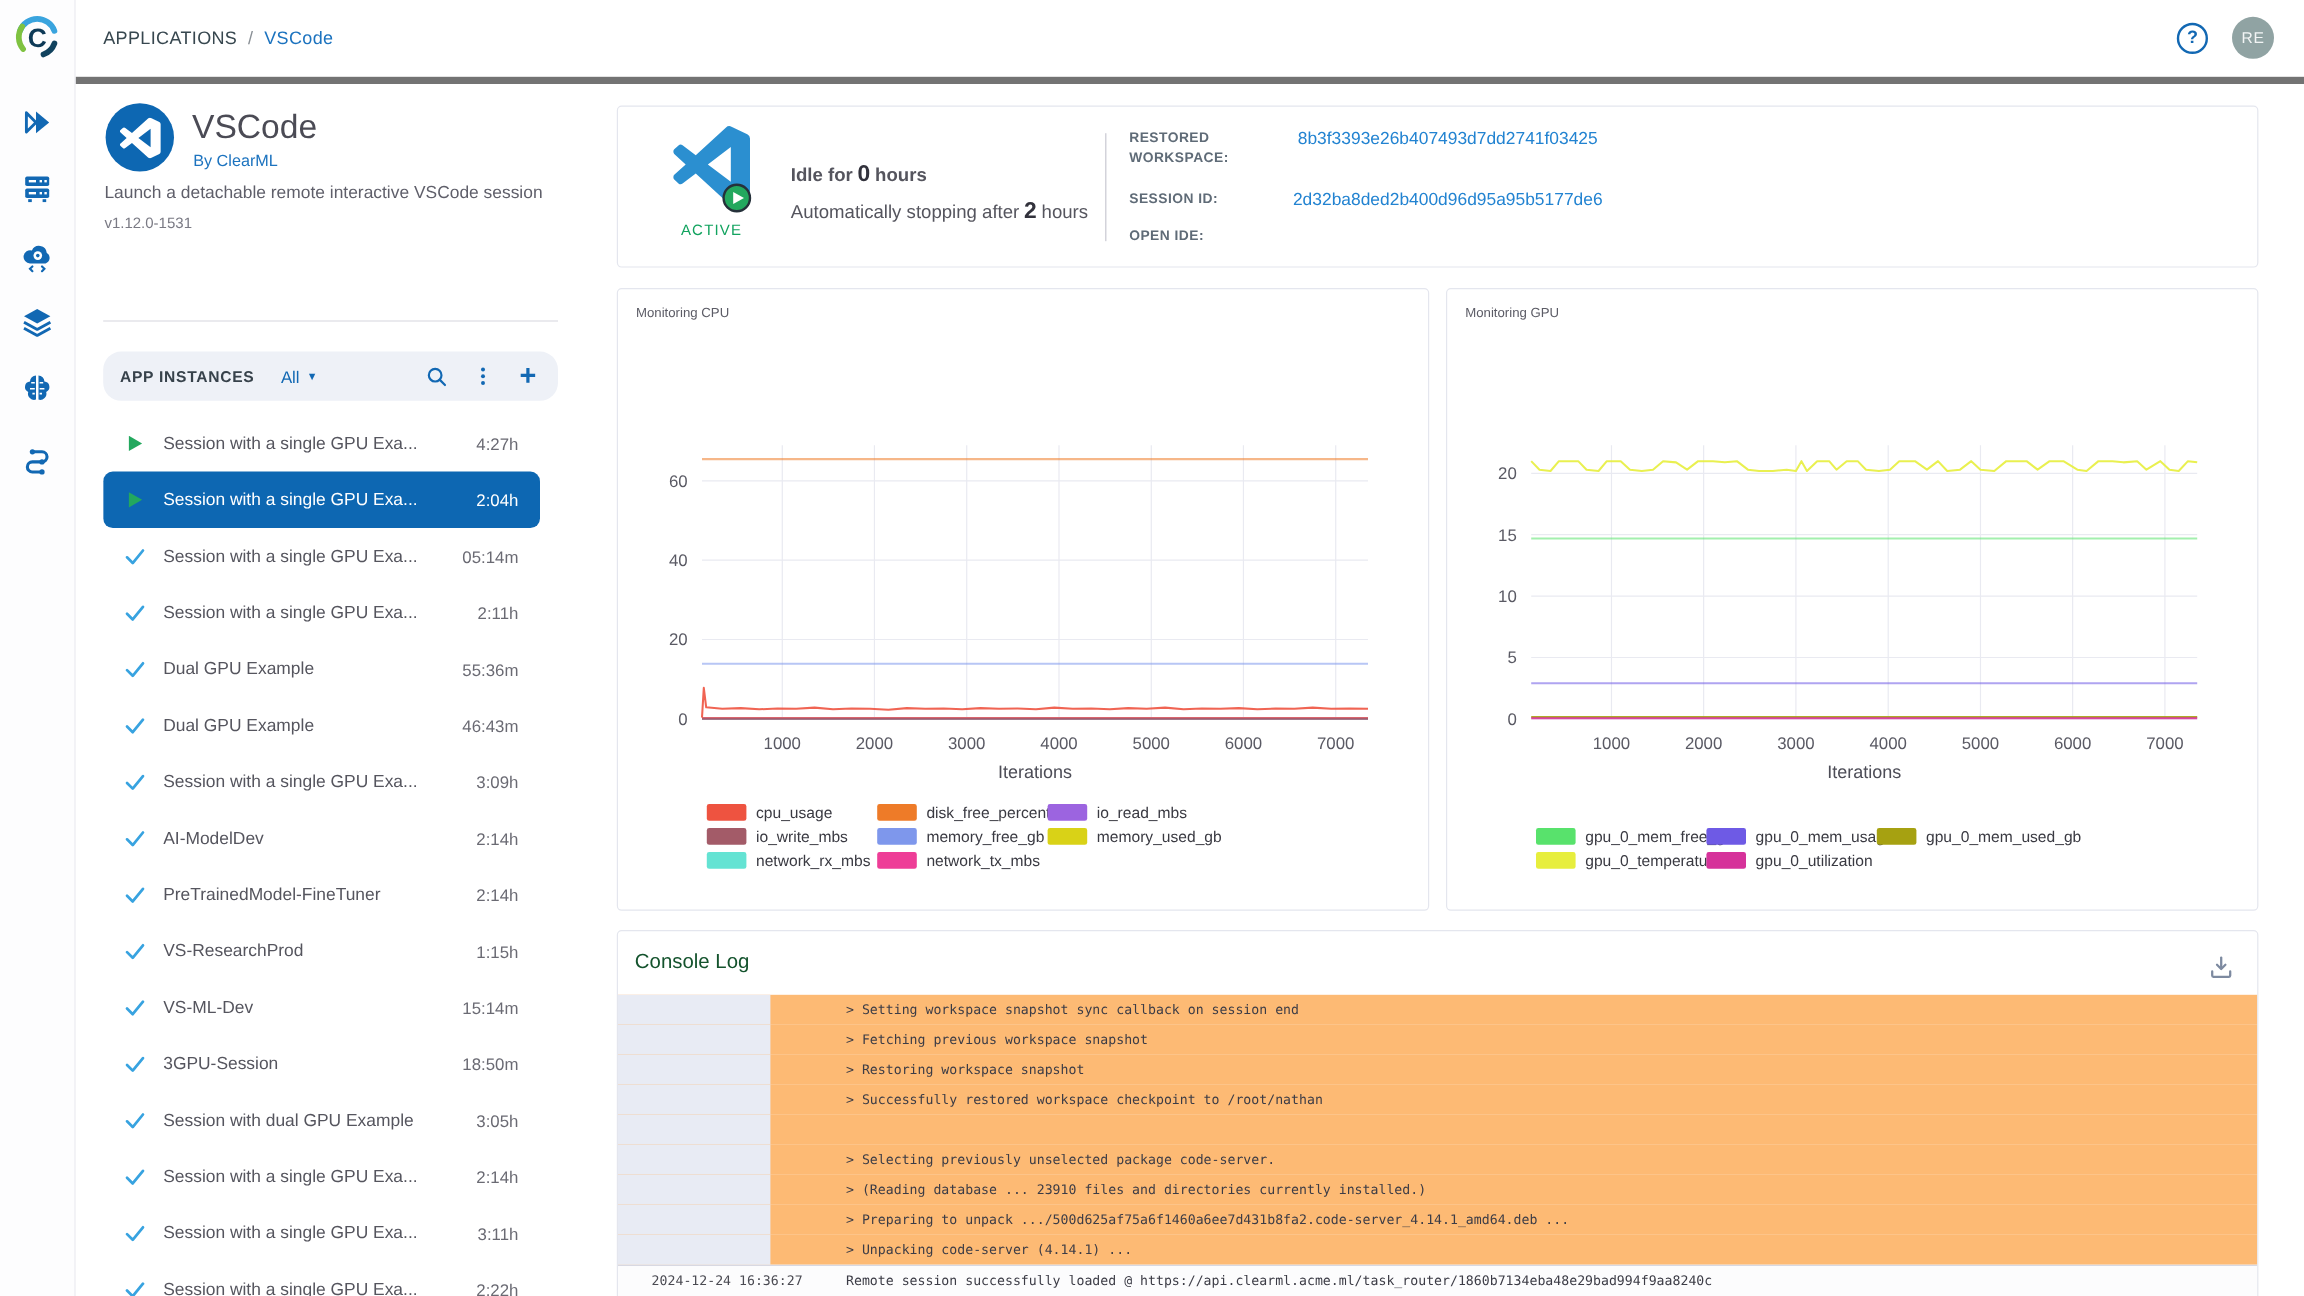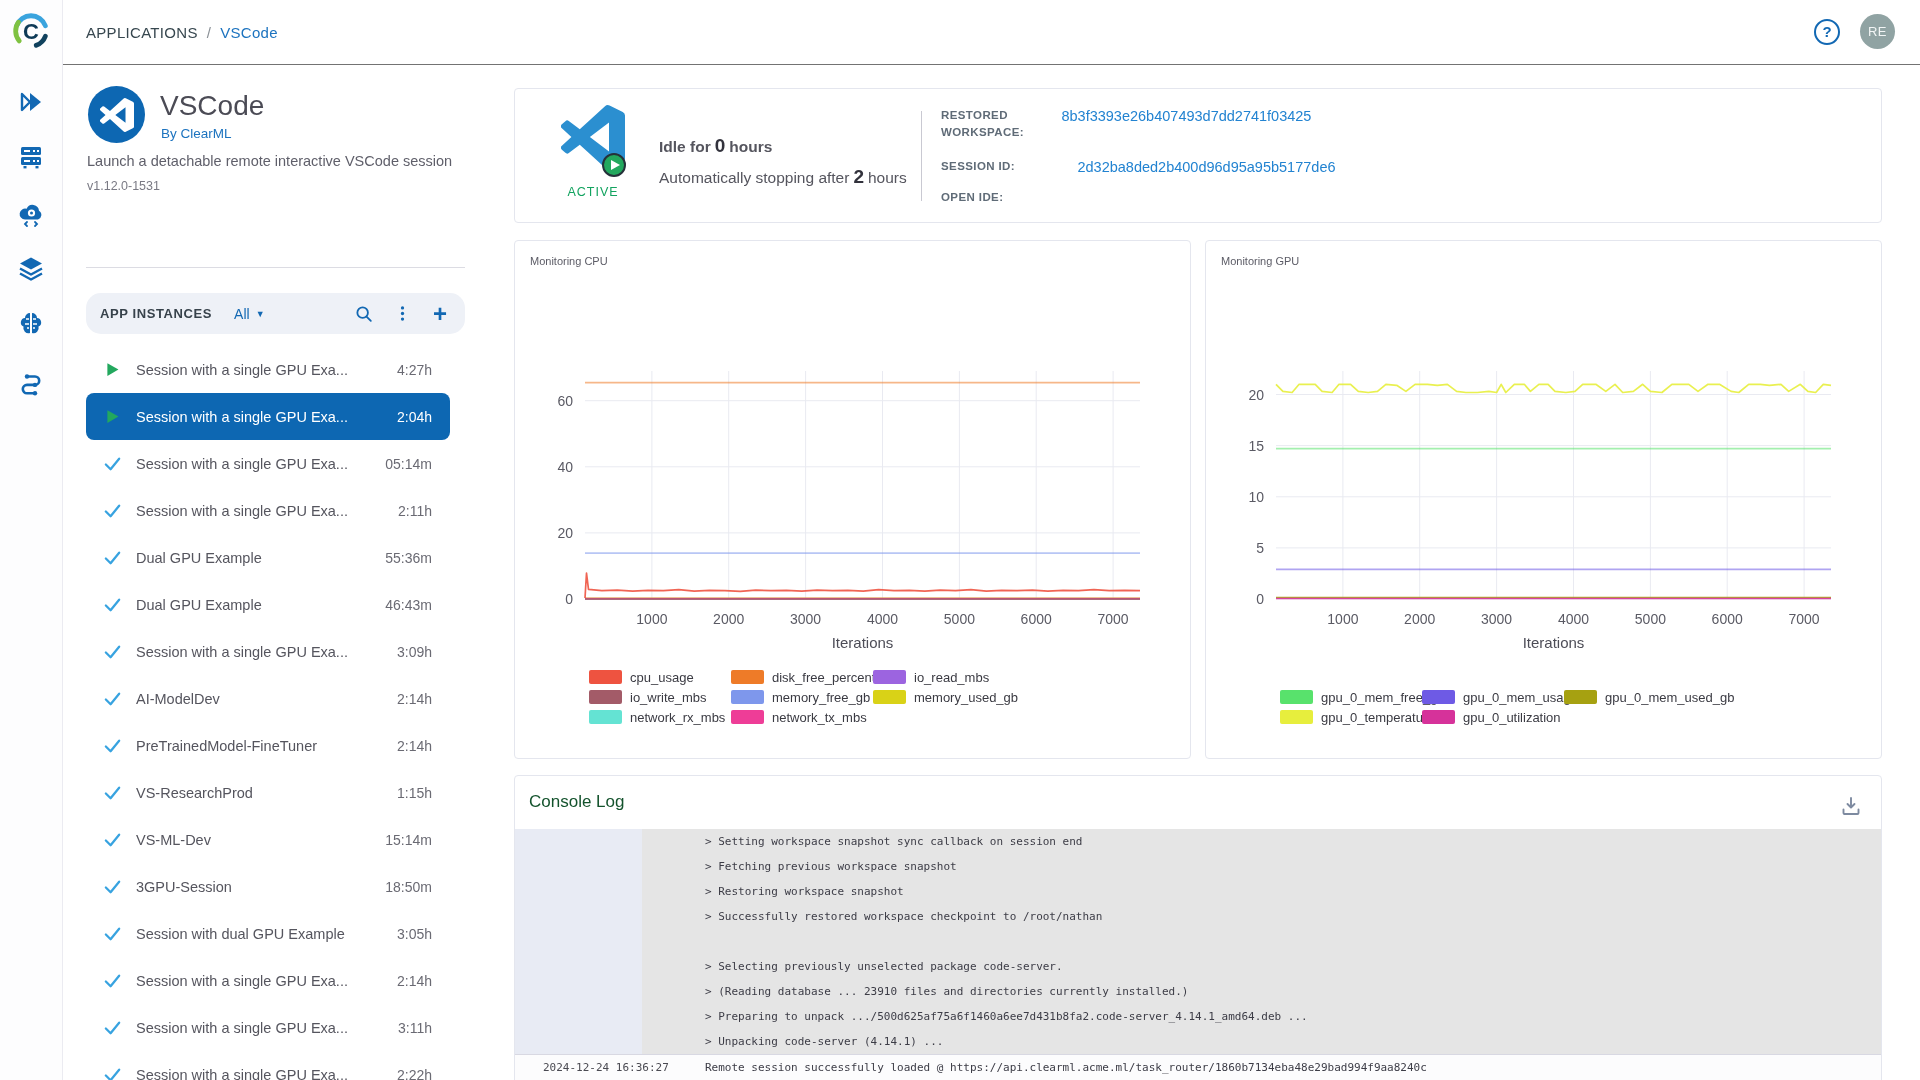--- a/index.html
+++ b/index.html
@@ -7,21 +7,21 @@
     width:1920px;height:1080px;overflow:hidden;position:relative;
     background:#ffffff;font-family:"Liberation Sans",sans-serif;
     -webkit-font-smoothing:antialiased;
   }
   
   #rail{position:absolute;left:0;top:0;width:62px;height:1080px;background:#fdfdfe;border-right:1px solid #ebebf1;z-index:5;}
   #rail .logo{position:absolute;left:9px;top:9px;width:44px;height:44px;}
   .rail-item{position:absolute;left:17px;width:28px;height:28px;cursor:pointer;}
   .rail-item svg{width:28px;height:28px;display:block;}
   
-  #topbar{position:absolute;left:62px;top:0;width:1858px;height:64px;background:#fff;border-bottom:1px solid #737373;}
+  #topbar{position:absolute;left:62px;top:0;width:1858px;height:64px;background:#fff;border-bottom:6px solid #737373;}
   #breadcrumb{position:absolute;left:24px;top:0;height:64px;display:flex;align-items:center;font-size:15px;letter-spacing:.3px;}
   #breadcrumb .sect{color:#37474f;}
   #breadcrumb .sep{color:#8a9096;margin:0 9px;}
   #breadcrumb .cur{color:#1c73bf;cursor:pointer;}
   #help-btn{position:absolute;right:80px;top:19px;width:26px;height:26px;border:2.4px solid #1268b3;border-radius:50%;
     color:#1268b3;font-size:15px;font-weight:bold;text-align:center;line-height:22px;cursor:pointer;box-sizing:border-box;}
   #avatar{position:absolute;right:25px;top:14px;width:35px;height:35px;border-radius:50%;background:#90a3a3;
     color:#f2f5f5;font-size:13px;text-align:center;line-height:35px;letter-spacing:.5px;cursor:pointer;}
   
   #app-logo{position:absolute;left:88px;top:86px;width:57px;height:57px;border-radius:50%;background:#0d67b2;display:flex;align-items:center;justify-content:center;}
@@ -70,21 +70,21 @@
   .chart-svg text.axis-label{font-size:15px;fill:#4d4d57;font-family:"Liberation Sans",sans-serif;}
   .chart-legend{position:absolute;left:74px;width:560px;}
   .legend-row{display:flex;height:20px;align-items:center;}
   .legend-item{width:142px;display:flex;align-items:center;cursor:pointer;}
   .legend-item .sw{width:33px;height:14px;border-radius:2px;flex:none;}
   .legend-item .lbl{margin-left:8px;font-size:13px;color:#3a3a42;white-space:nowrap;}
   
   #console-title{position:absolute;left:14px;top:16px;font-size:17px;color:#14532d;}
   #console-dl{position:absolute;left:1324px;top:18px;width:24px;height:24px;cursor:pointer;}
   #console-rows{position:absolute;left:0;top:53px;width:1366px;}
-  .log-row{position:relative;height:25px;background:#e5e5e5;}
+  .log-row{position:relative;height:25px;background:#fdba74;}
   .log-row .log-gutter{position:absolute;left:0;top:0;width:127px;height:25px;background:#e8ebf4;}
   .log-row .log-msg{position:absolute;left:190px;top:0;font-family:"DejaVu Sans Mono",monospace;font-size:11px;line-height:25px;color:#3c3c46;white-space:nowrap;}
   .log-row.highlight{height:26px;background:#fcfcfd;border-top:1px solid #d8d8e2;border-bottom:1px solid #d8d8e2;}
   .log-row.highlight .log-ts{position:absolute;left:28px;top:0;font-family:"DejaVu Sans Mono",monospace;font-size:11px;line-height:25px;color:#4a4a52;}
 </style>
 </head>
 <body>
 
 <div id="rail">
   <div class="logo">
@@ -353,21 +353,21 @@
   <div id="sc-active">ACTIVE</div>
   <div class="sc-line" style="top:46px;font-weight:bold;">
     <span>Idle for</span><b>0</b><span>hours</span>
   </div>
   <div class="sc-line" style="top:77px;">
     <span>Automatically stopping after</span><b>2</b><span>hours</span>
   </div>
   <div id="sc-divider"></div>
   <div class="sc-field" style="top:18px;">
     <span class="lbl" style="width:110px;">RESTORED WORKSPACE:</span>
-    <span class="val" style="margin-left:6px;">8b3f3393e26b407493d7dd2741f03425</span>
+    <span class="val" style="margin-left:26px;">8b3f3393e26b407493d7dd2741f03425</span>
   </div>
   <div class="sc-field" style="top:69px;">
     <span class="lbl">SESSION ID:</span>
     <span class="val">2d32ba8ded2b400d96d95a95b5177de6</span>
   </div>
   <div class="sc-field" style="top:100px;">
     <span class="lbl">OPEN IDE:</span>
     <span class="val"></span>
   </div>
 </div>

